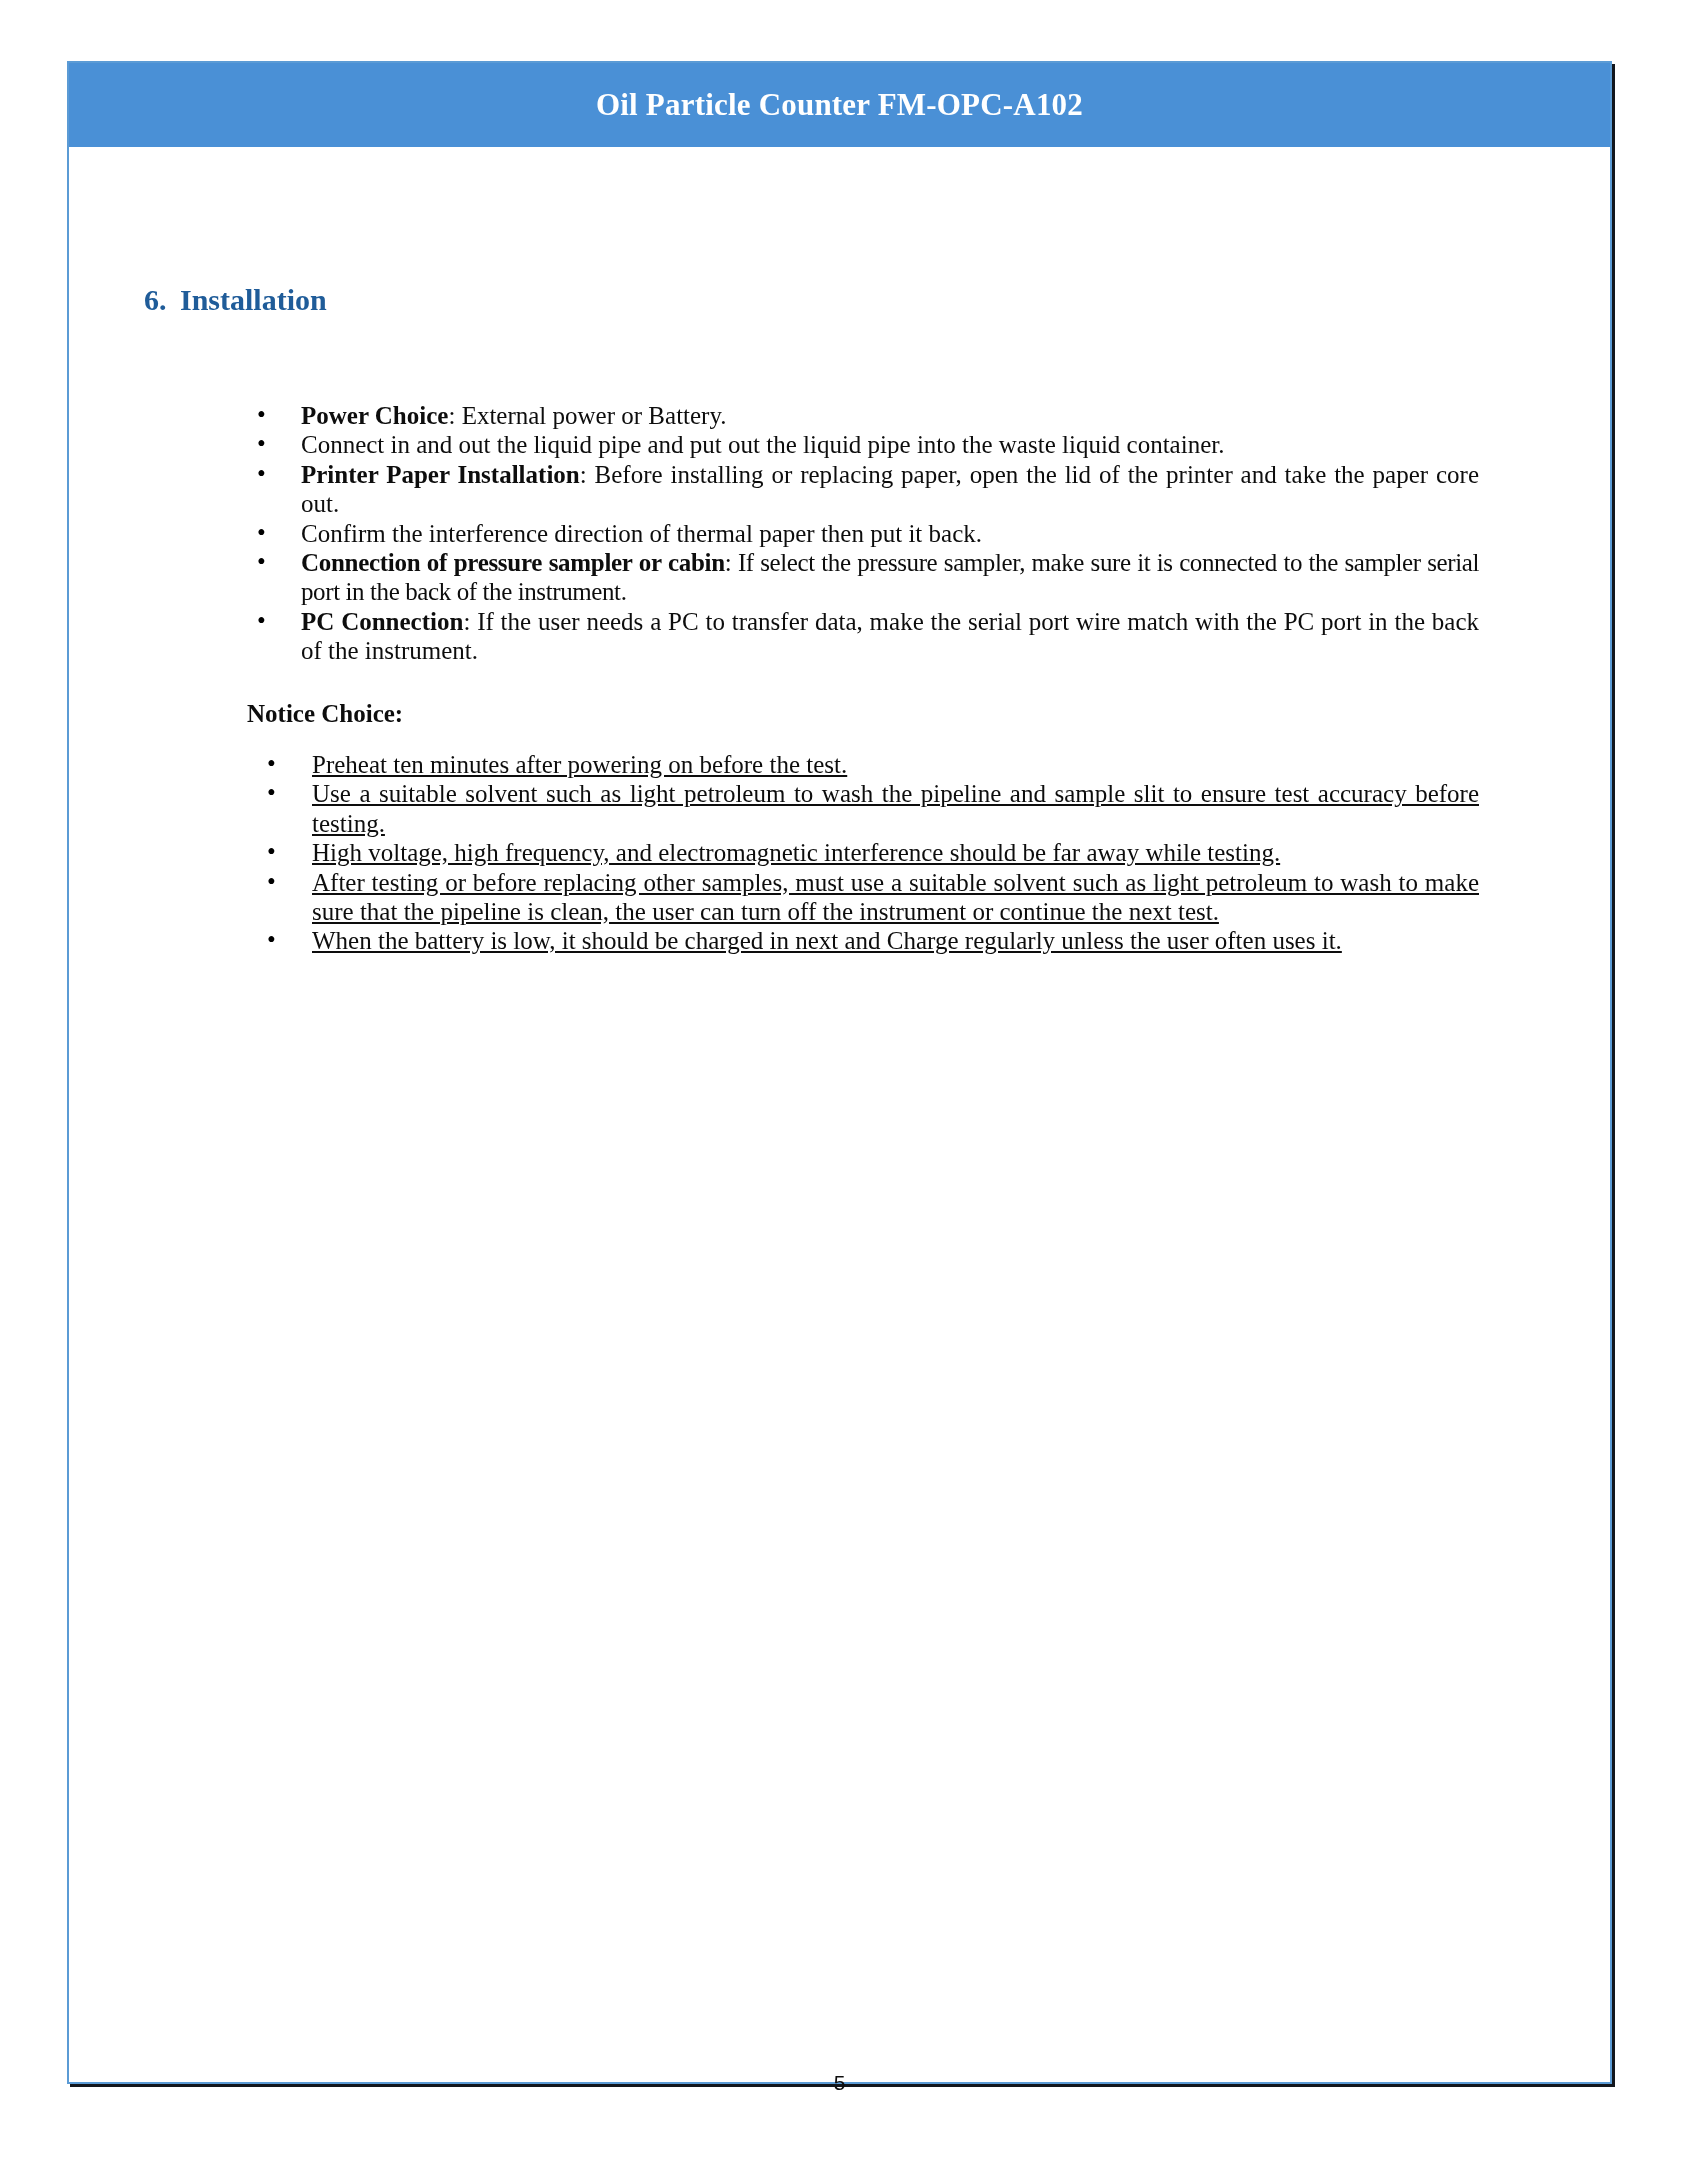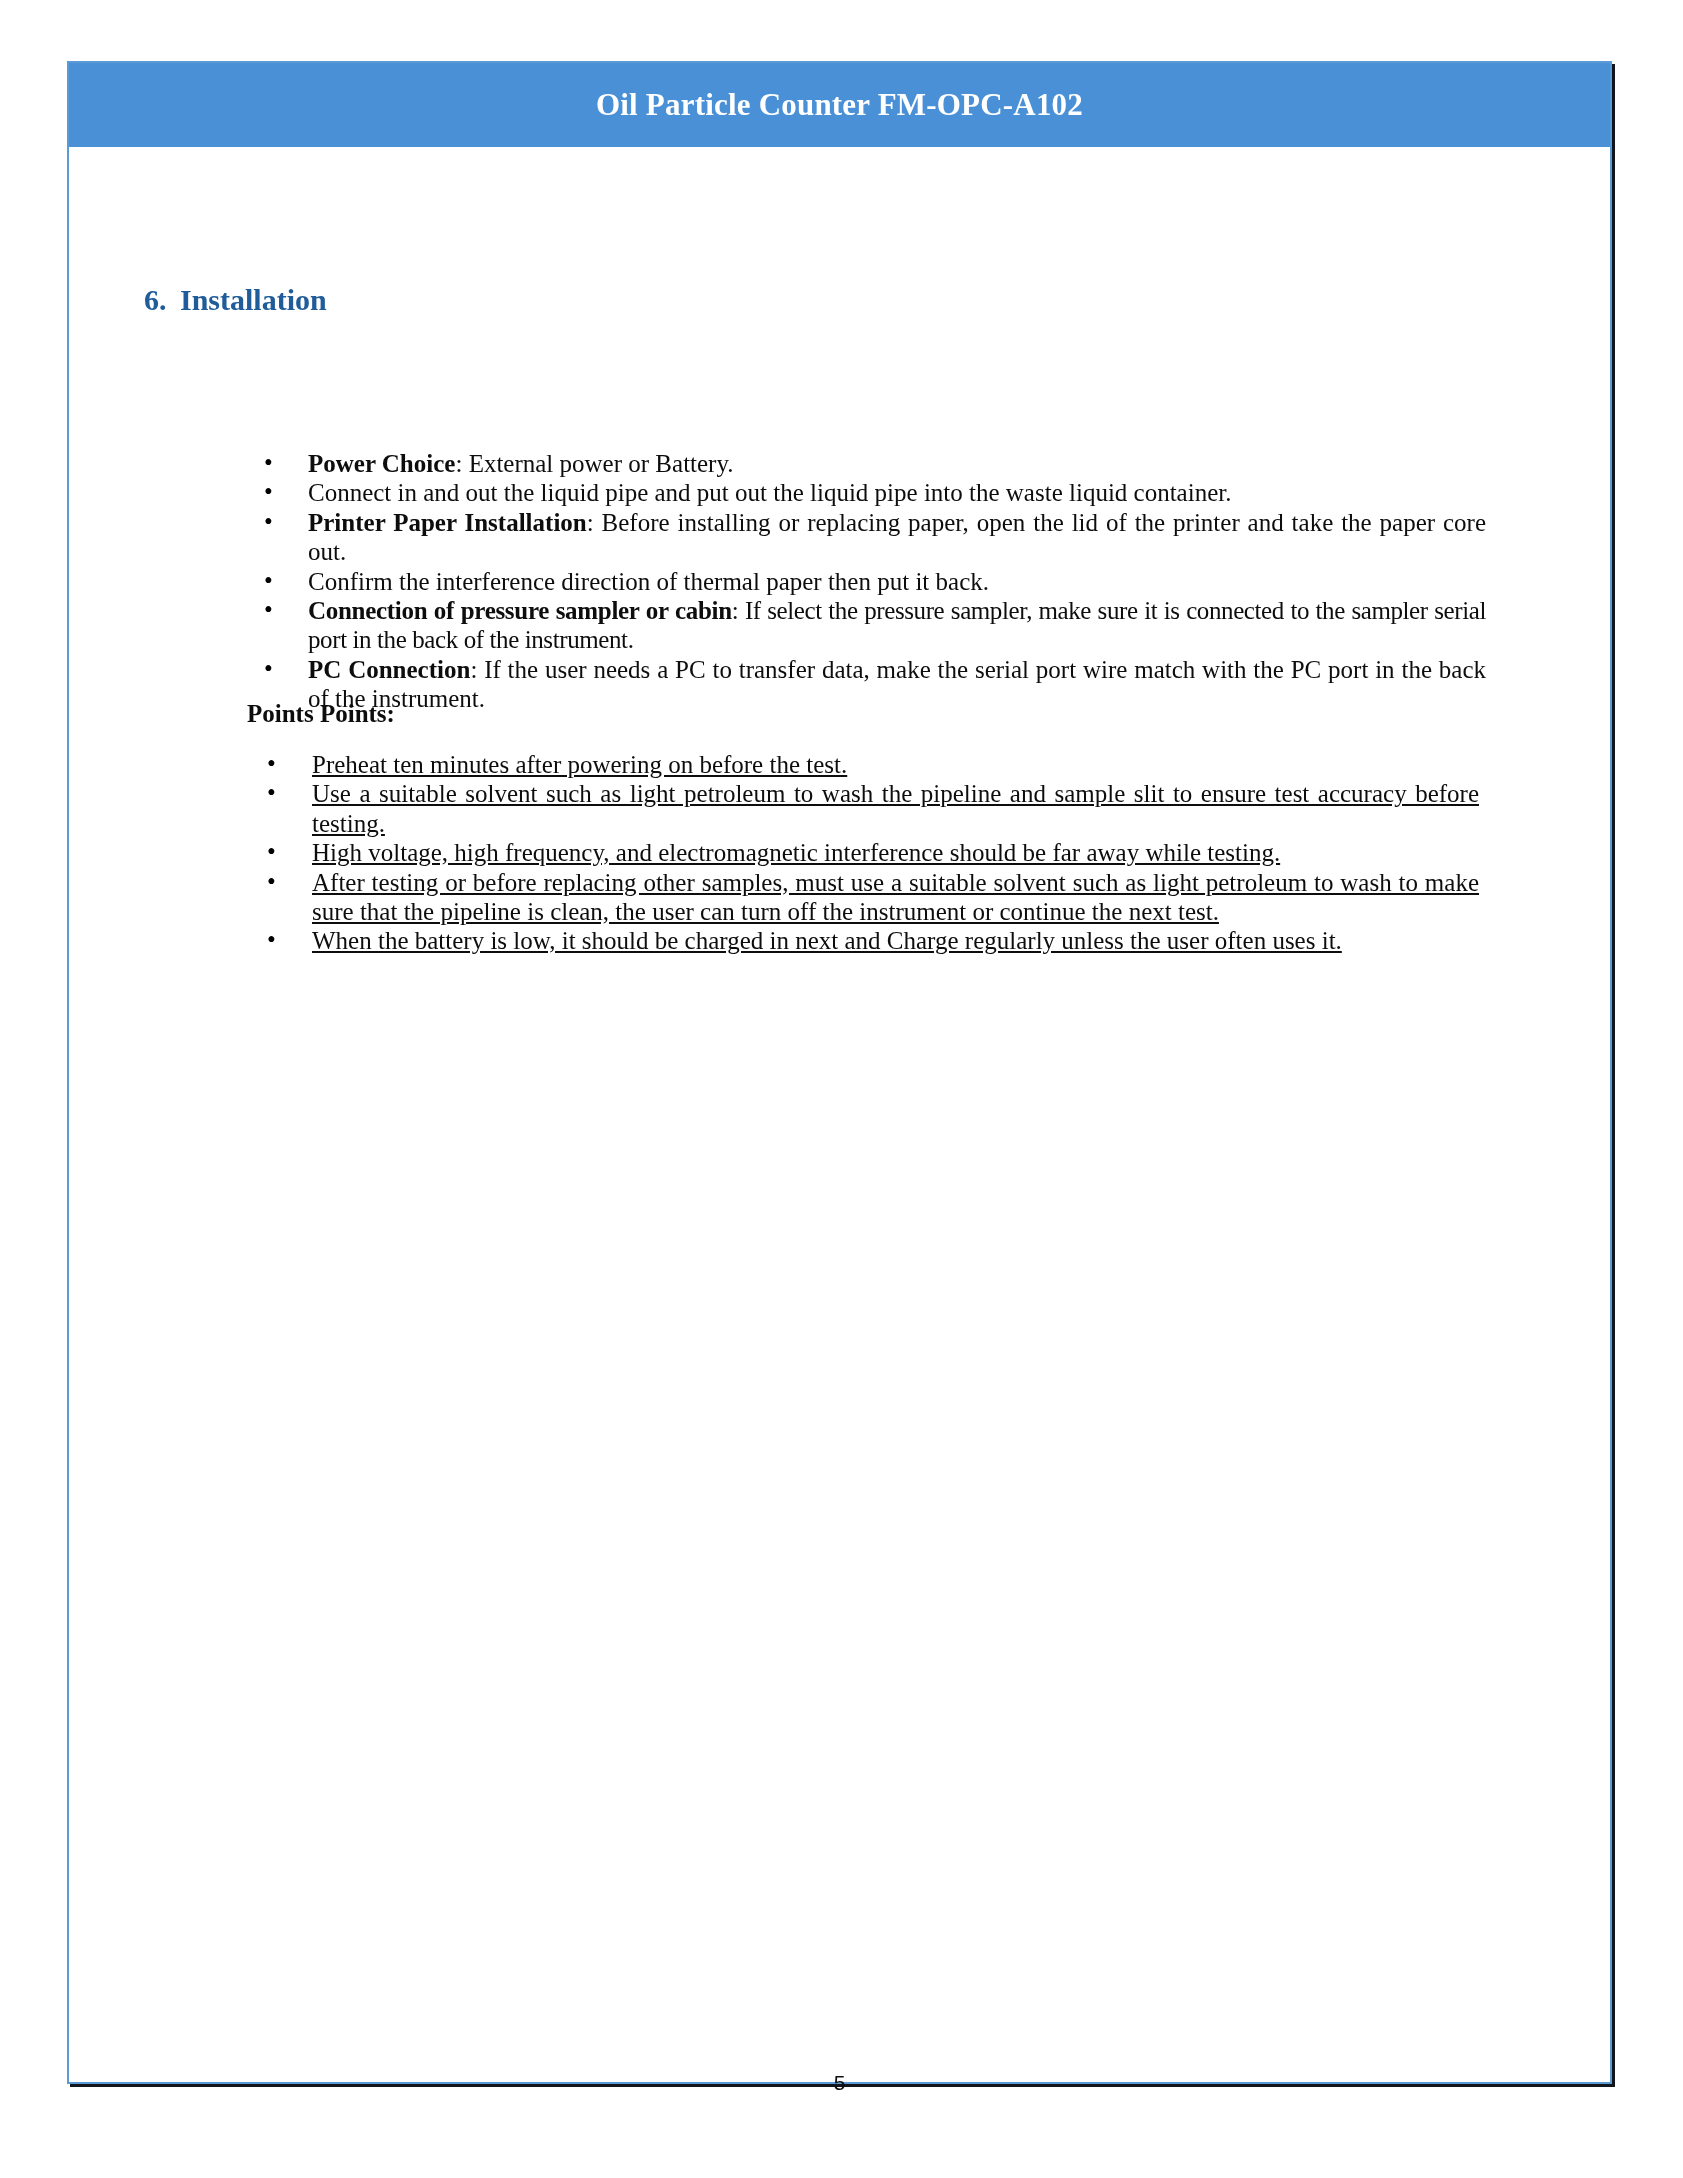--- a/index.html
+++ b/index.html
@@ -77,24 +77,23 @@
   .section-heading .sec-title { white-space: nowrap; }
 
   
   .bullet-list {
     position: absolute;
     margin: 0;
     padding: 0;
     list-style: none;
   }
   #install-list {
-    left: 191px;
+    left: 184px;
     top: 265px;
     width: 1226px;
-    margin-top: 48px;
   }
   #notice-list {
     left: 190px;
     top: 614px;
     width: 1220px;
   }
 
   .bullet-item {
     position: relative;
     padding-left: 48px;
@@ -161,21 +160,21 @@
 
     <ul class="bullet-list" id="install-list">
         <li class="bullet-item"><b>Power Choice</b>: <span>External power or Battery.</span></li>
         <li class="bullet-item"><span>Connect in and out the liquid pipe and put out the liquid pipe into the waste liquid container.</span></li>
         <li class="bullet-item"><b>Printer Paper Installation</b>: <span>Before installing or replacing paper, open the lid of the printer and take the paper core out.</span></li>
         <li class="bullet-item"><span>Confirm the interference direction of thermal paper then put it back.</span></li>
         <li class="bullet-item tight"><b>Connection of pressure sampler or cabin</b>: <span>If select the pressure sampler, make sure it is connected to the sampler serial port in the back of the instrument.</span></li>
         <li class="bullet-item"><b>PC Connection</b>: <span>If the user needs a PC to transfer data, make the serial port wire match with the PC port in the back of the instrument.</span></li>
       </ul>
 
-    <div class="notice-heading">Points Points:</div>
+    <div class="notice-heading">Notice Choice:</div>
 
     <ul class="bullet-list" id="notice-list">
         <li class="bullet-item"><span>Preheat ten minutes after powering on before the test.</span></li>
         <li class="bullet-item"><span>Use a suitable solvent such as light petroleum to wash the pipeline and sample slit to ensure test accuracy before testing.</span></li>
         <li class="bullet-item"><span>High voltage, high frequency, and electromagnetic interference should be far away while testing.</span></li>
         <li class="bullet-item"><span>After testing or before replacing other samples, must use a suitable solvent such as light petroleum to wash to make sure that the pipeline is clean, the user can turn off the instrument or continue the next test.</span></li>
         <li class="bullet-item"><span>When the battery is low, it should be charged in next and Charge regularly unless the user often uses it.</span></li>
       </ul>
 
     <div id="page-number">5</div>

